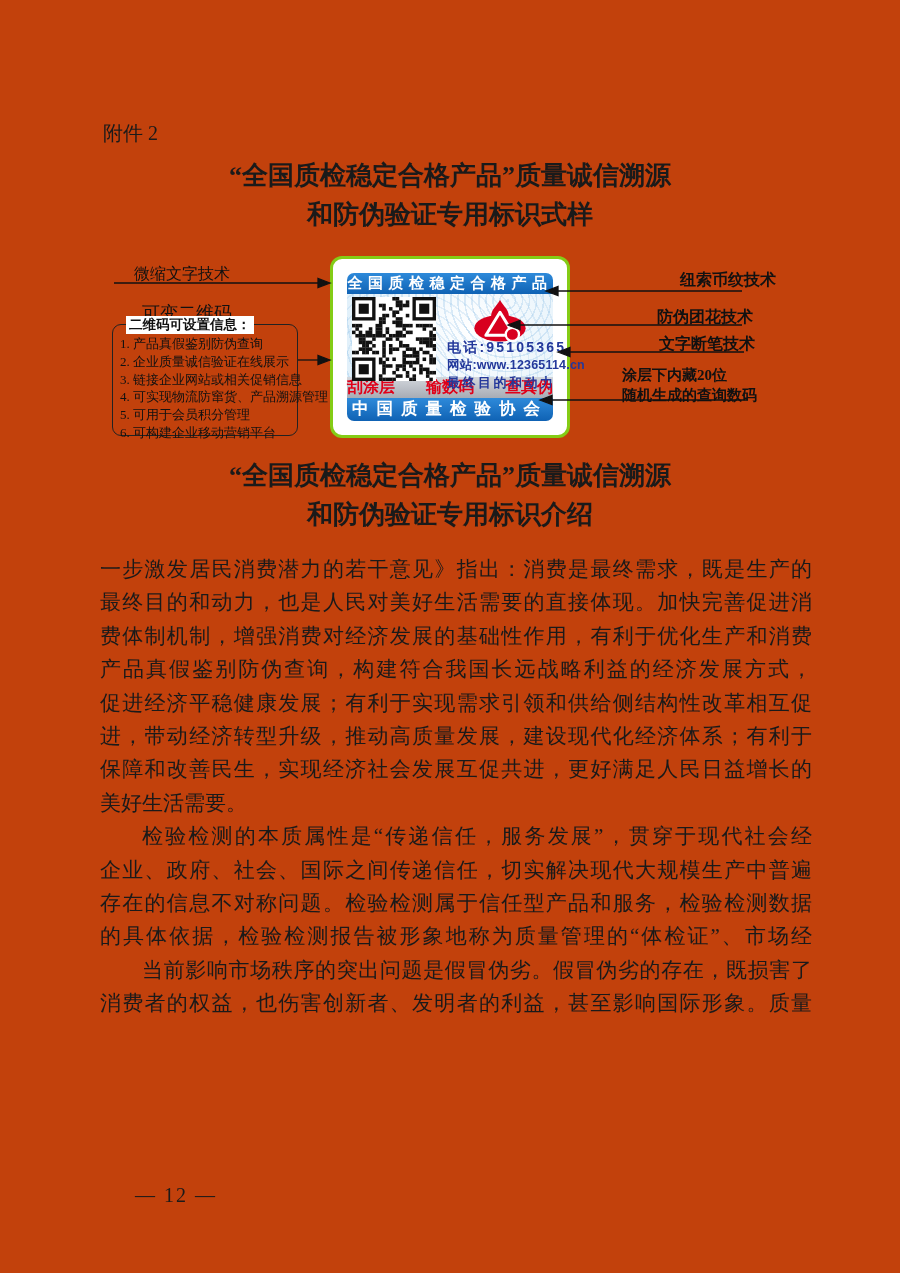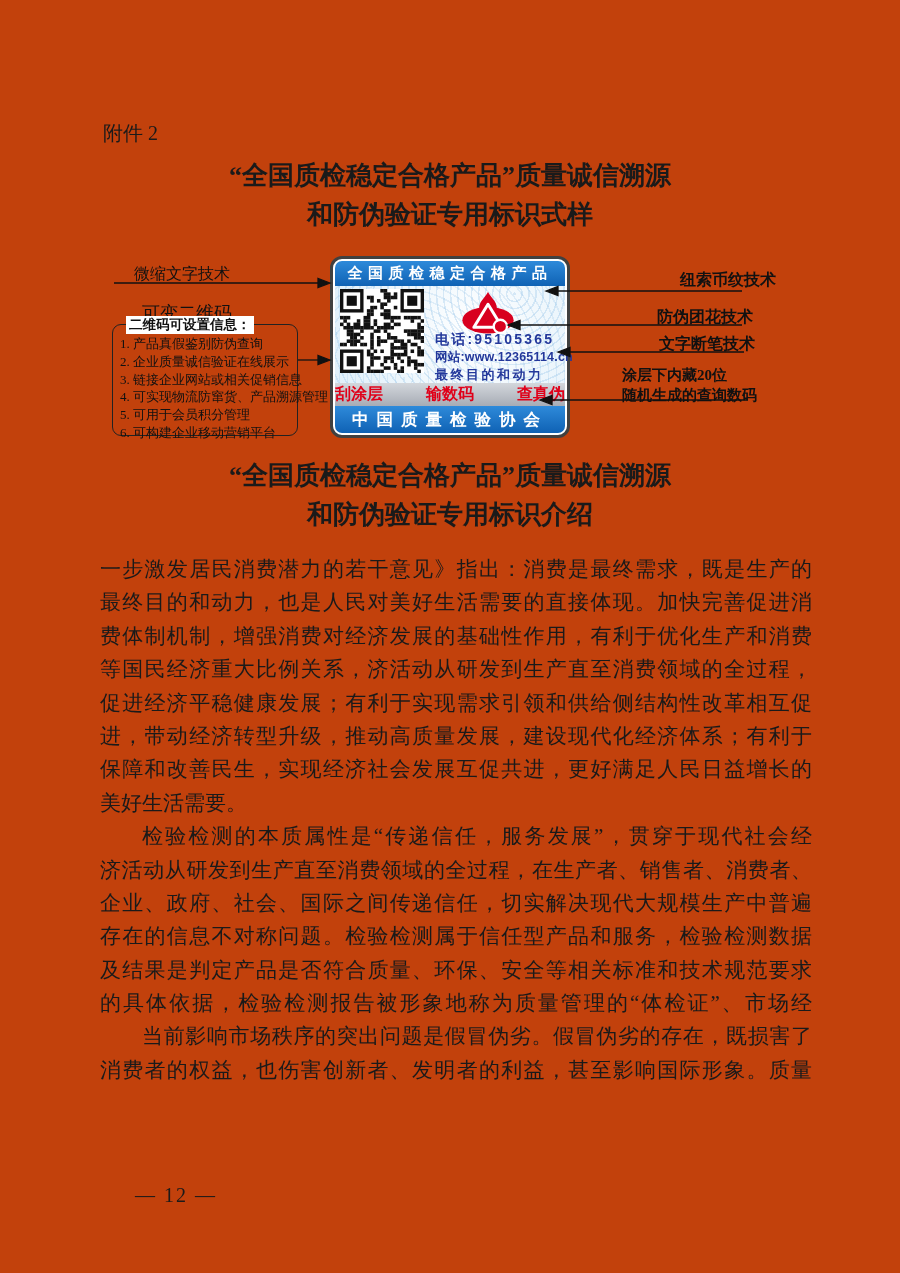--- a/index.html
+++ b/index.html
@@ -29,22 +29,22 @@
     padding:0 3px; font-size:13.5px; font-weight:700;}
   .qr-box-item{font-size:13px; line-height:17.8px; white-space:nowrap;}
   .r-callout{font-size:16px; font-weight:700;}
   .rc1{left:680px; top:22px;}
   .rc2{left:657px; top:59px;}
   .rc3{left:659px; top:86px;}
   .rc4{left:622px; top:117px; font-size:15px; line-height:20px;}
 
   
   .label{position:absolute; left:330px; top:8px; width:240px; height:182px;
-    box-sizing:border-box; border:3px solid #404040; border-radius:12px;
-    background:#fff; z-index:3; padding:2px; display:flex; flex-direction:column;}
+    box-sizing:border-box; border:3px solid #84cc16; border-radius:12px;
+    background:#fff; z-index:3; padding:14px; display:flex; flex-direction:column;}
   .bar{color:#fff; font-weight:700; text-align:center;
     background:linear-gradient(#2e8ada,#0f62b4);
     display:flex; align-items:center; justify-content:center;}
   .bar.top{height:25px; border-radius:7px 7px 0 0; font-size:15px; letter-spacing:5.5px;}
   .bar.bottom{height:27px; border-radius:0 0 7px 7px; font-size:16.5px; letter-spacing:8px;}
   .mid{position:relative; height:97px;
     background-color:#f3fafe;
     background-image:
       repeating-radial-gradient(circle at 78% 8%, rgba(140,190,230,.30) 0 1.5px, transparent 1.5px 7px),
       repeating-radial-gradient(circle at 30% 95%, rgba(140,190,230,.22) 0 1.5px, transparent 1.5px 8px),
@@ -357,31 +357,29 @@
 
   <div class="doc-title t2">
     <div>“全国质检稳定合格产品”质量诚信溯源</div>
     <div>和防伪验证专用标识介绍</div>
   </div>
 
   <div class="body">
     <div class="bline">一步激发居民消费潜力的若干意见》指出：消费是最终需求，既是生产的</div>
     <div class="bline">最终目的和动力，也是人民对美好生活需要的直接体现。加快完善促进消</div>
     <div class="bline">费体制机制，增强消费对经济发展的基础性作用，有利于优化生产和消费</div>
-    <div class="bline">等国民经济重大比例关系，济活动从研发到生产直至消费领域的全过程，</div>
+    <div class="bline">产品真假鉴别防伪查询，构建符合我国长远战略利益的经济发展方式，</div>
     <div class="bline">促进经济平稳健康发展；有利于实现需求引领和供给侧结构性改革相互促</div>
     <div class="bline">进，带动经济转型升级，推动高质量发展，建设现代化经济体系；有利于</div>
     <div class="bline">保障和改善民生，实现经济社会发展互促共进，更好满足人民日益增长的</div>
     <div class="bline end">美好生活需要。</div>
 
     <div class="bline indent">检验检测的本质属性是“传递信任，服务发展”，贯穿于现代社会经</div>
-    <div class="bline">济活动从研发到生产直至消费领域的全过程，在生产者、销售者、消费者、</div>
     <div class="bline">企业、政府、社会、国际之间传递信任，切实解决现代大规模生产中普遍</div>
     <div class="bline">存在的信息不对称问题。检验检测属于信任型产品和服务，检验检测数据</div>
-    <div class="bline">及结果是判定产品是否符合质量、环保、安全等相关标准和技术规范要求</div>
     <div class="bline">的具体依据，检验检测报告被形象地称为质量管理的“体检证”、市场经</div>
 
     <div class="bline indent">当前影响市场秩序的突出问题是假冒伪劣。假冒伪劣的存在，既损害了</div>
     <div class="bline">消费者的权益，也伤害创新者、发明者的利益，甚至影响国际形象。质量</div>
   </div>
 
   <div class="pageno">— 12 —</div>
 </div>
 
 </body></html>

